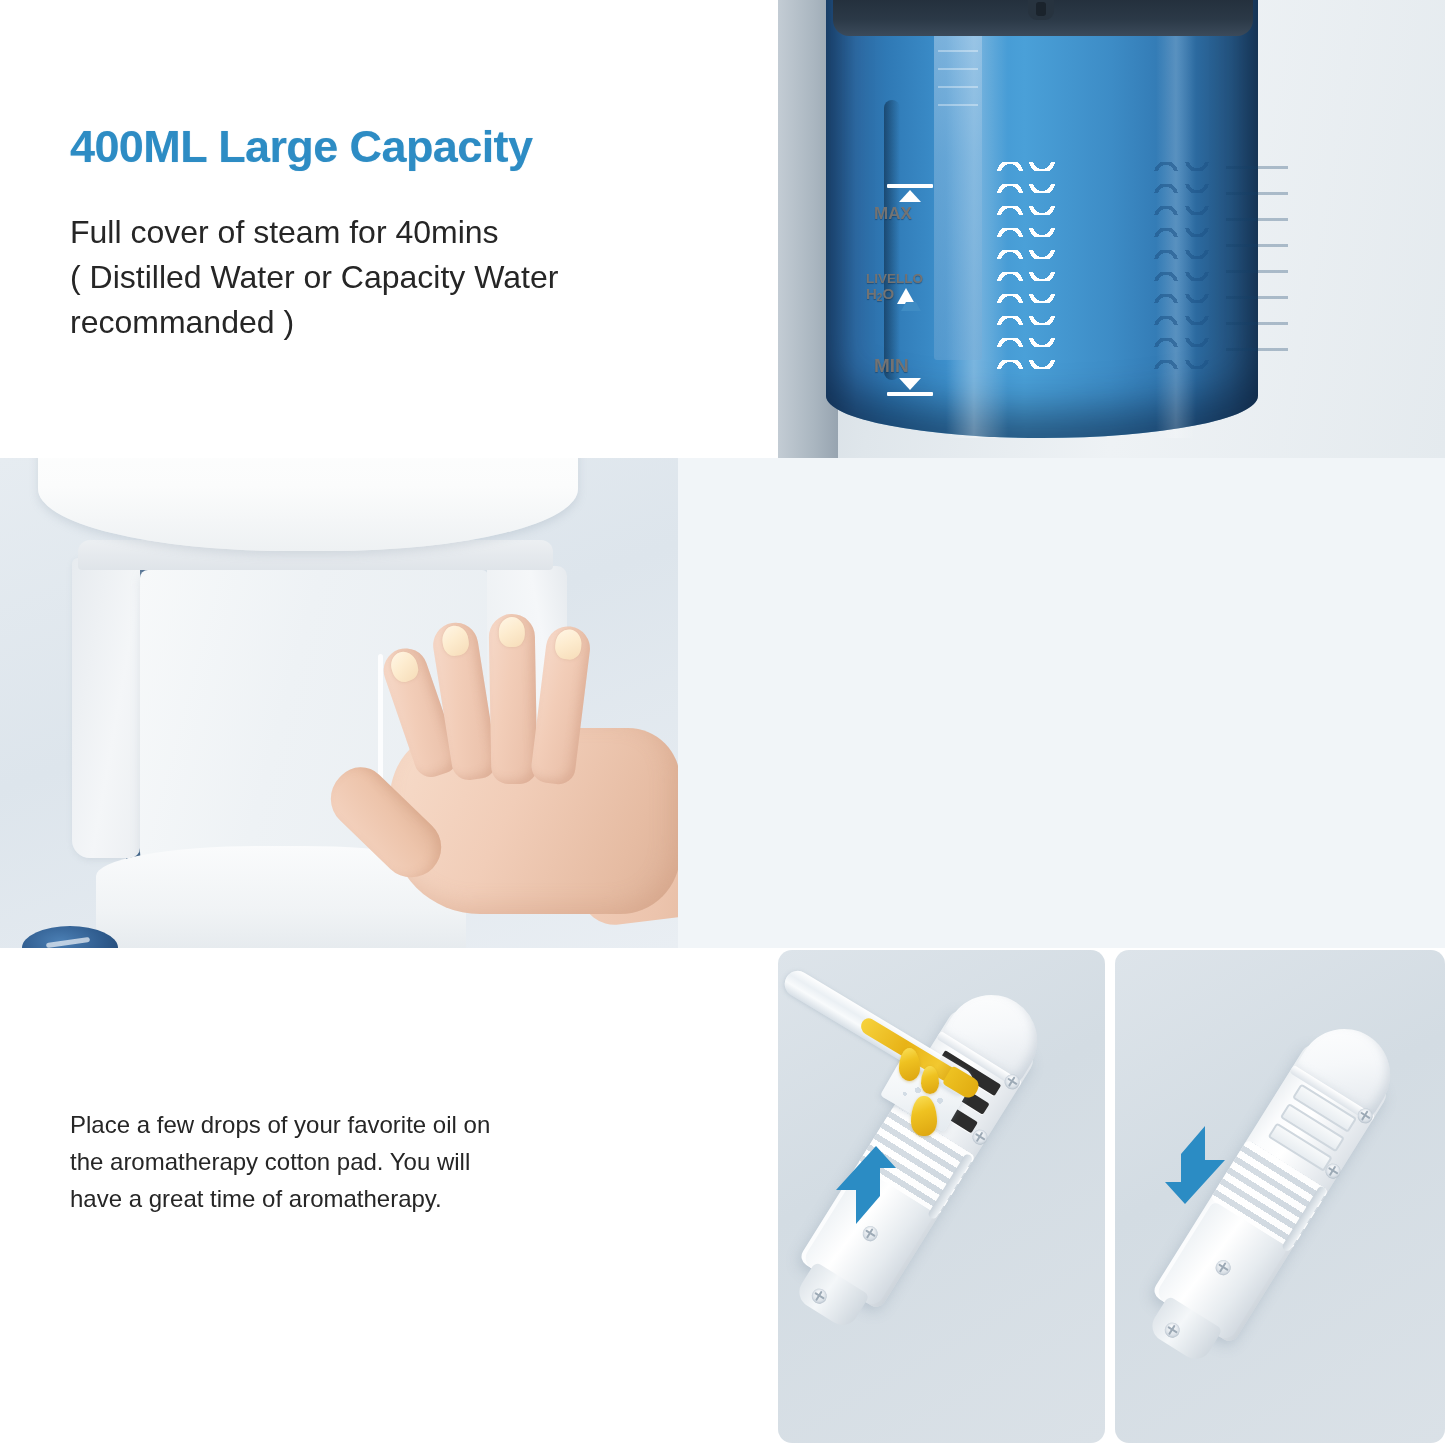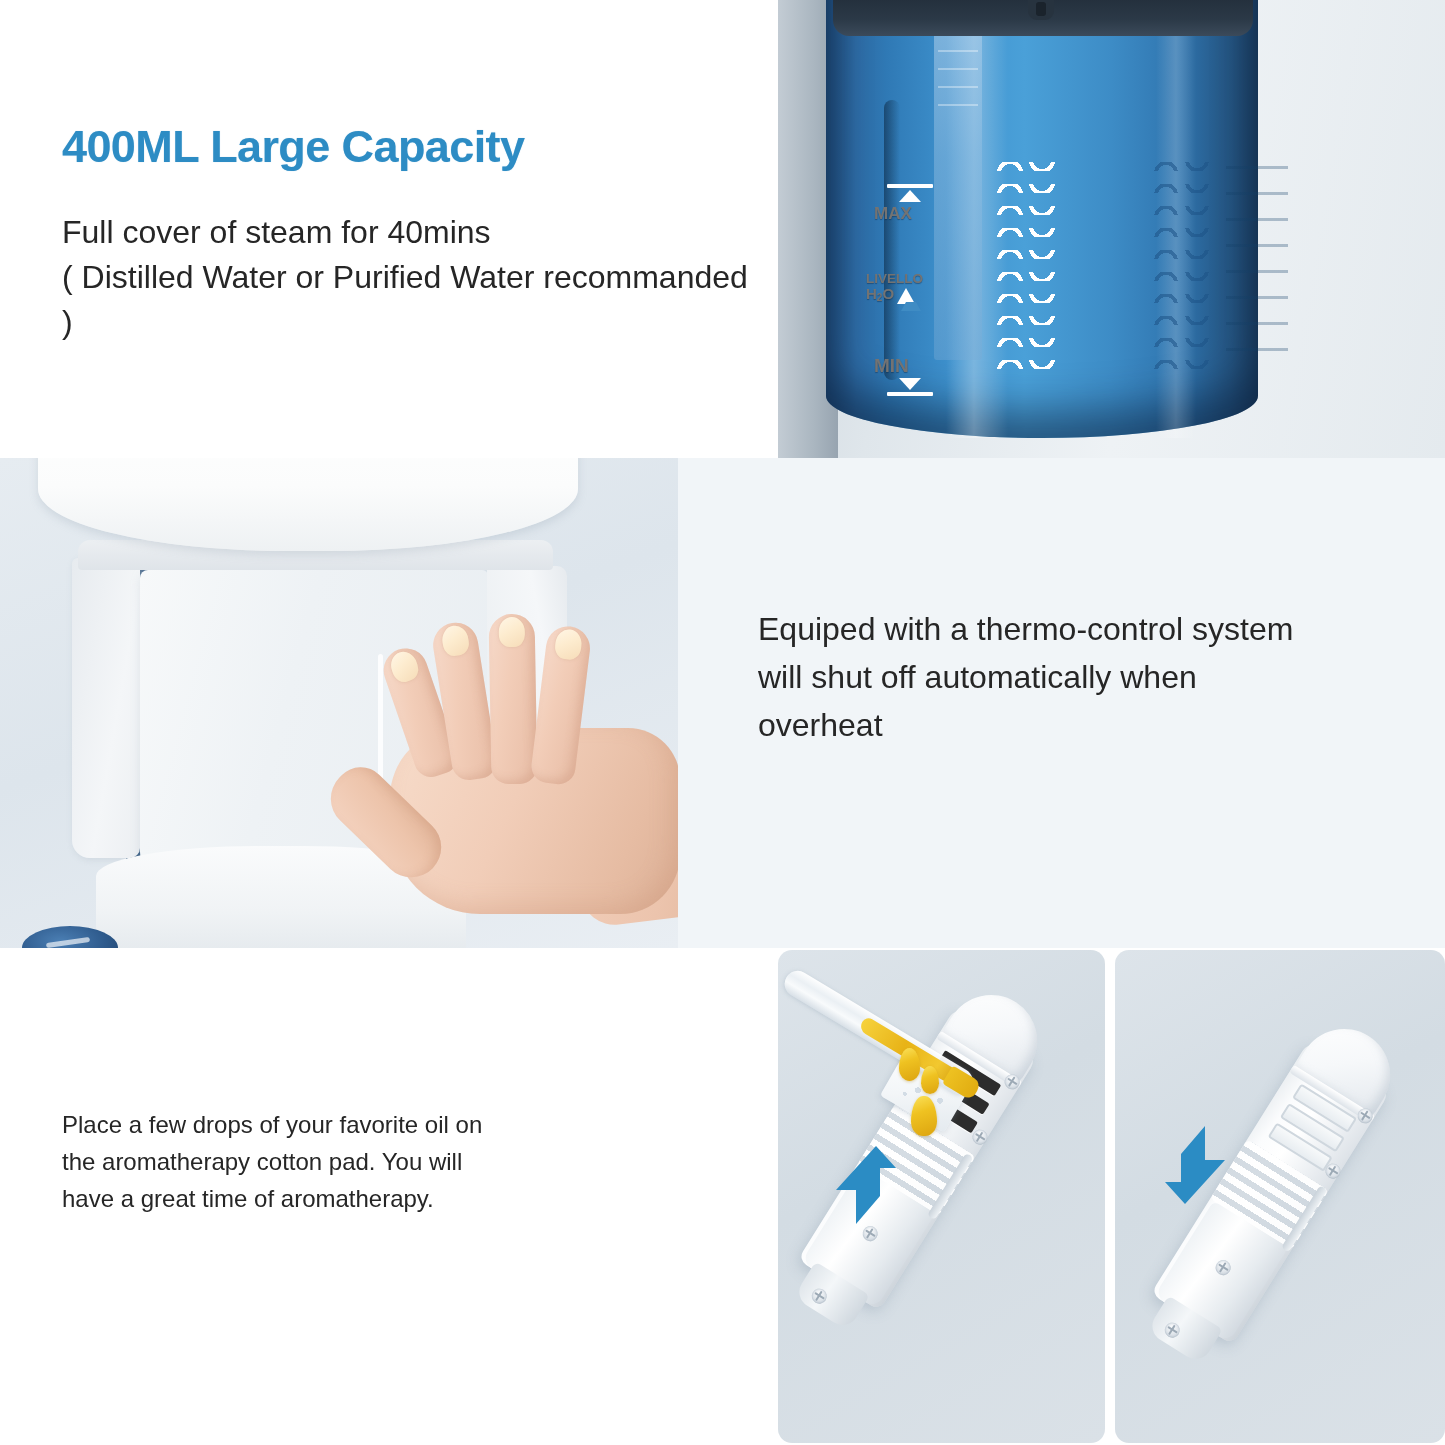--- a/index.html
+++ b/index.html
@@ -49,21 +49,21 @@
     white-space: pre-line;
   }
   .body-copy {
     color: #262626;
     font-size: 33px;
     line-height: 1.47;
     margin: 0;
     white-space: pre-line;
     font-weight: 400;
   }
-  .copyblock { position: absolute; }
+  .copyblock { position: absolute; margin-left: 8px; }
 
   #row1-copy { left: 62px; top: 118px; width: 700px; }
   #row1-copy .body-copy { margin-top: 34px; font-size: 32px; line-height: 1.42; }
 
   #row2-copy { left: 80px; top: 95px; width: 660px; }
   #row2-copy .body-copy { margin-top: 52px; font-size: 32px; line-height: 1.5; }
 
   #row3-copy { left: 62px; top: 92px; width: 690px; }
   #row3-copy .body-copy { margin-top: 66px; font-size: 24px; line-height: 1.55; }
 
@@ -483,21 +483,21 @@
 </style>
 </head>
 <body>
 
 <div class="page">
 
   <div class="cell" id="row1-text">
     <div class="copyblock" id="row1-copy">
       <h2 class="headline">400ML Large Capacity</h2>
       <p class="body-copy">Full cover of steam for 40mins
-( Distilled Water or Purified Water recommanded )</p>
+( Distilled Water or Capacity Water recommanded )</p>
     </div>
   </div>
 
   <div class="cell" id="row1-photo">
     <div class="r1-bg"></div>
     <div class="r1-bodyleft"></div>
     <div class="r1-tank">
       <div class="r1-gloss"></div>
       <div class="r1-gloss2"></div>
       <div class="r1-seam"></div>
@@ -585,23 +585,20 @@
         </div>
       <div class="fng" id="fng4">
           <span class="nail"></span>
         </div>
       <div id="thumb"></div>
     </div>
   </div>
 
   <div class="cell" id="row2-text">
     <div class="copyblock" id="row2-copy">
-      <p class="body-copy">Equiped with a thermo-control system
-will shut off automatically when
-overheat</p>
     </div>
   </div>
 
   <div class="cell" id="row3-text">
     <div class="copyblock" id="row3-copy">
       <p class="body-copy">Place a few drops of your favorite oil on
 the aromatherapy cotton pad. You will
 have a great time of aromatherapy.</p>
     </div>
   </div>

